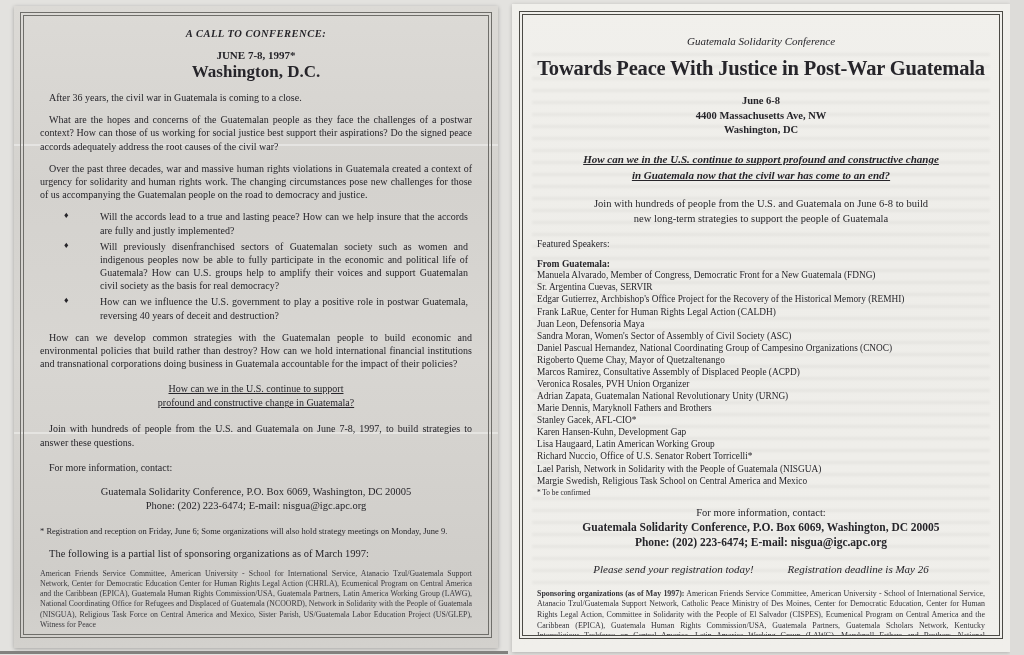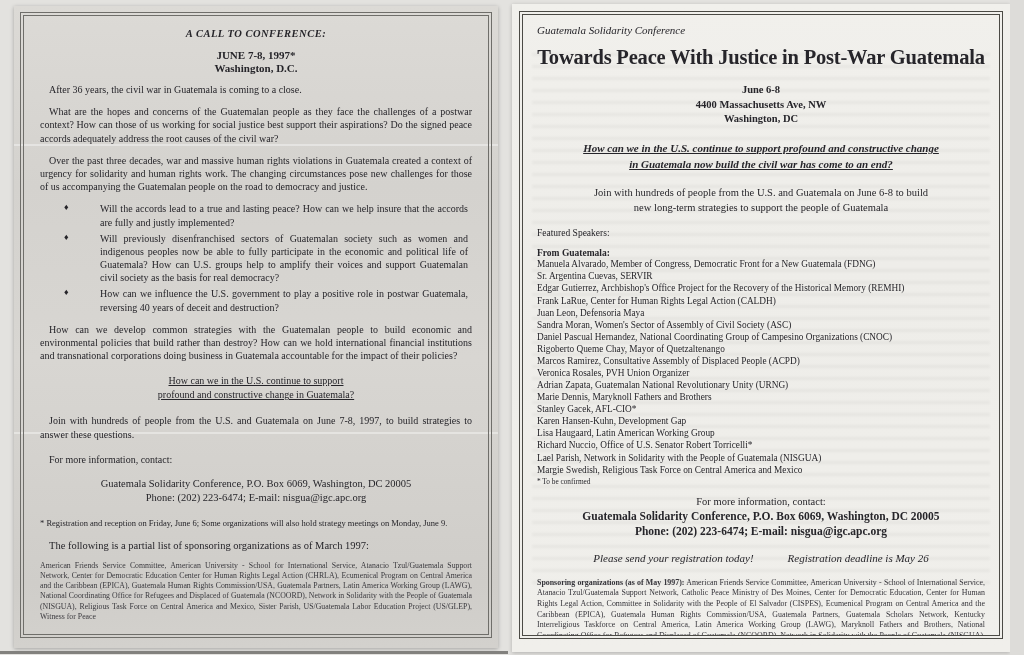--- a/index.html
+++ b/index.html
@@ -21,21 +21,21 @@
   }
   .page-left .crease{position:absolute;left:0;right:0;height:2px;background:rgba(255,255,255,.38);}
   .page-left .frame{
     position:absolute;left:6px;right:6px;top:6px;bottom:10px;
     border:4px double #6f6e6a;
     padding:8px 16px 6px 16px;overflow:hidden;
   }
   .l-kicker{text-align:center;font-style:italic;font-size:10.5px;letter-spacing:.5px;margin-top:4px;font-weight:bold;}
   .l-title{text-align:center;font-weight:bold;font-size:21px;line-height:1.18;letter-spacing:.3px;margin-top:2px;}
   .l-date{ text-align:center;font-weight:bold;font-size:11px;margin-top:10px;}
-  .l-loc{  text-align:center;font-weight:bold;font-size:11px;margin-top:1px;}
+  .l-loc{  text-align:center;font-weight:bold;font-size:17px;margin-top:1px;}
   .l-para{font-size:10px;line-height:1.32;text-align:justify;text-indent:9px;margin:9px 0 0 0;}
   .l-bullets{margin:9px 0 0 0;}
   .bullet-row{display:flex;font-size:10px;line-height:1.32;margin:3px 0 0 24px;}
   .bullet-glyph{width:36px;flex:0 0 36px;font-size:9px;}
   .bullet-text{flex:1;text-align:justify;padding-right:4px;}
   .l-cta{text-align:center;font-size:10px;line-height:1.4;margin-top:12px;}
   .l-cta div{text-decoration:underline;}
   .l-join{font-size:10px;line-height:1.32;text-align:justify;text-indent:9px;margin-top:12px;}
   .l-contact-intro{font-size:10px;margin-top:13px;text-indent:9px;}
   .l-contact{text-align:center;font-size:10.5px;line-height:1.35;margin-top:12px;}
@@ -52,21 +52,21 @@
   .page-right .bleed{
     position:absolute;inset:40px 20px 60px 20px;opacity:.05;pointer-events:none;
     background:repeating-linear-gradient(180deg,transparent 0 9px,#555 9px 12px);
     filter:blur(1px);
   }
   .page-right .frame{
     position:absolute;left:7px;right:7px;top:7px;bottom:13px;
     border:4px double #4b4a45;
     padding:6px 14px 4px 14px;overflow:hidden;
   }
-  .r-kicker{font-style:italic;font-size:11px;margin-top:3px;font-family:Liberation Serif, serif;}
+  .r-kicker{text-align:center;font-style:italic;font-size:11px;margin-top:14px;font-family:Liberation Serif, serif;}
   .r-title{text-align:center;font-weight:bold;font-size:20.5px;letter-spacing:-.2px;white-space:nowrap;margin:10px -8px 0 -8px;}
   .r-datevenue{text-align:center;font-weight:bold;font-size:10.5px;line-height:1.4;margin-top:14px;}
   .r-question{text-align:center;font-weight:bold;font-size:11px;line-height:1.45;margin-top:14px;font-style:italic;}
   .r-question div{text-decoration:underline;}
   .r-join{text-align:center;font-size:10.5px;line-height:1.4;margin-top:13px;}
   .r-featured{font-size:9.5px;margin-top:13px;}
   .r-group-head{font-weight:bold;font-size:9.5px;margin-top:10px;}
   .speaker{font-size:9.3px;line-height:1.3;}
   .r-confirm{font-weight:normal;font-size:7.3px;margin-top:1px;}
   .r-contact-intro{text-align:center;font-size:10.5px;margin-top:10px;}
@@ -135,21 +135,21 @@
     <div class="r-title">Towards Peace With Justice in Post-War Guatemala</div>
 
     <div class="r-datevenue">
       <div>June 6-8</div>
       <div>4400 Massachusetts Ave, NW</div>
       <div>Washington, DC</div>
     </div>
 
     <div class="r-question">
       <div>How can we in the U.S. continue to support profound and constructive change</div>
-      <div>in Guatemala now build the civil war has come to an end?</div>
+      <div>in Guatemala now that the civil war has come to an end?</div>
     </div>
 
     <div class="r-join">
       <div>Join with hundreds of people from the U.S. and Guatemala on June 6-8 to build</div>
       <div>new long-term strategies to support the people of Guatemala</div>
     </div>
 
     <div class="r-featured">Featured Speakers:</div>
 
     <div class="r-group-head">From Guatemala:</div>
@@ -167,21 +167,21 @@
       <div class="speaker">Adrian Zapata, Guatemalan National Revolutionary Unity (URNG)</div>
     </div>
 
     <div>
       <div class="speaker">Marie Dennis,  Maryknoll Fathers and Brothers</div>
       <div class="speaker">Stanley Gacek, AFL-CIO*</div>
       <div class="speaker">Karen Hansen-Kuhn, Development Gap</div>
       <div class="speaker">Lisa Haugaard, Latin American Working Group</div>
       <div class="speaker">Richard Nuccio, Office of U.S. Senator Robert Torricelli*</div>
       <div class="speaker">Lael Parish, Network in Solidarity with the People of Guatemala (NISGUA)</div>
-      <div class="speaker">Margie Swedish, Religious Task Force on Central America and Mexico</div>
+      <div class="speaker">Margie Swedish, Religious Task School on Central America and Mexico</div>
     </div>
     <div class="r-confirm">* To be confirmed</div>
 
     <div class="r-contact-intro">For more information, contact:</div>
     <div class="r-contact">
       <div>Guatemala Solidarity Conference, P.O. Box 6069, Washington, DC 20005</div>
       <div>Phone: (202) 223-6474; E-mail: nisgua@igc.apc.org</div>
     </div>
 
     <div class="r-register">

